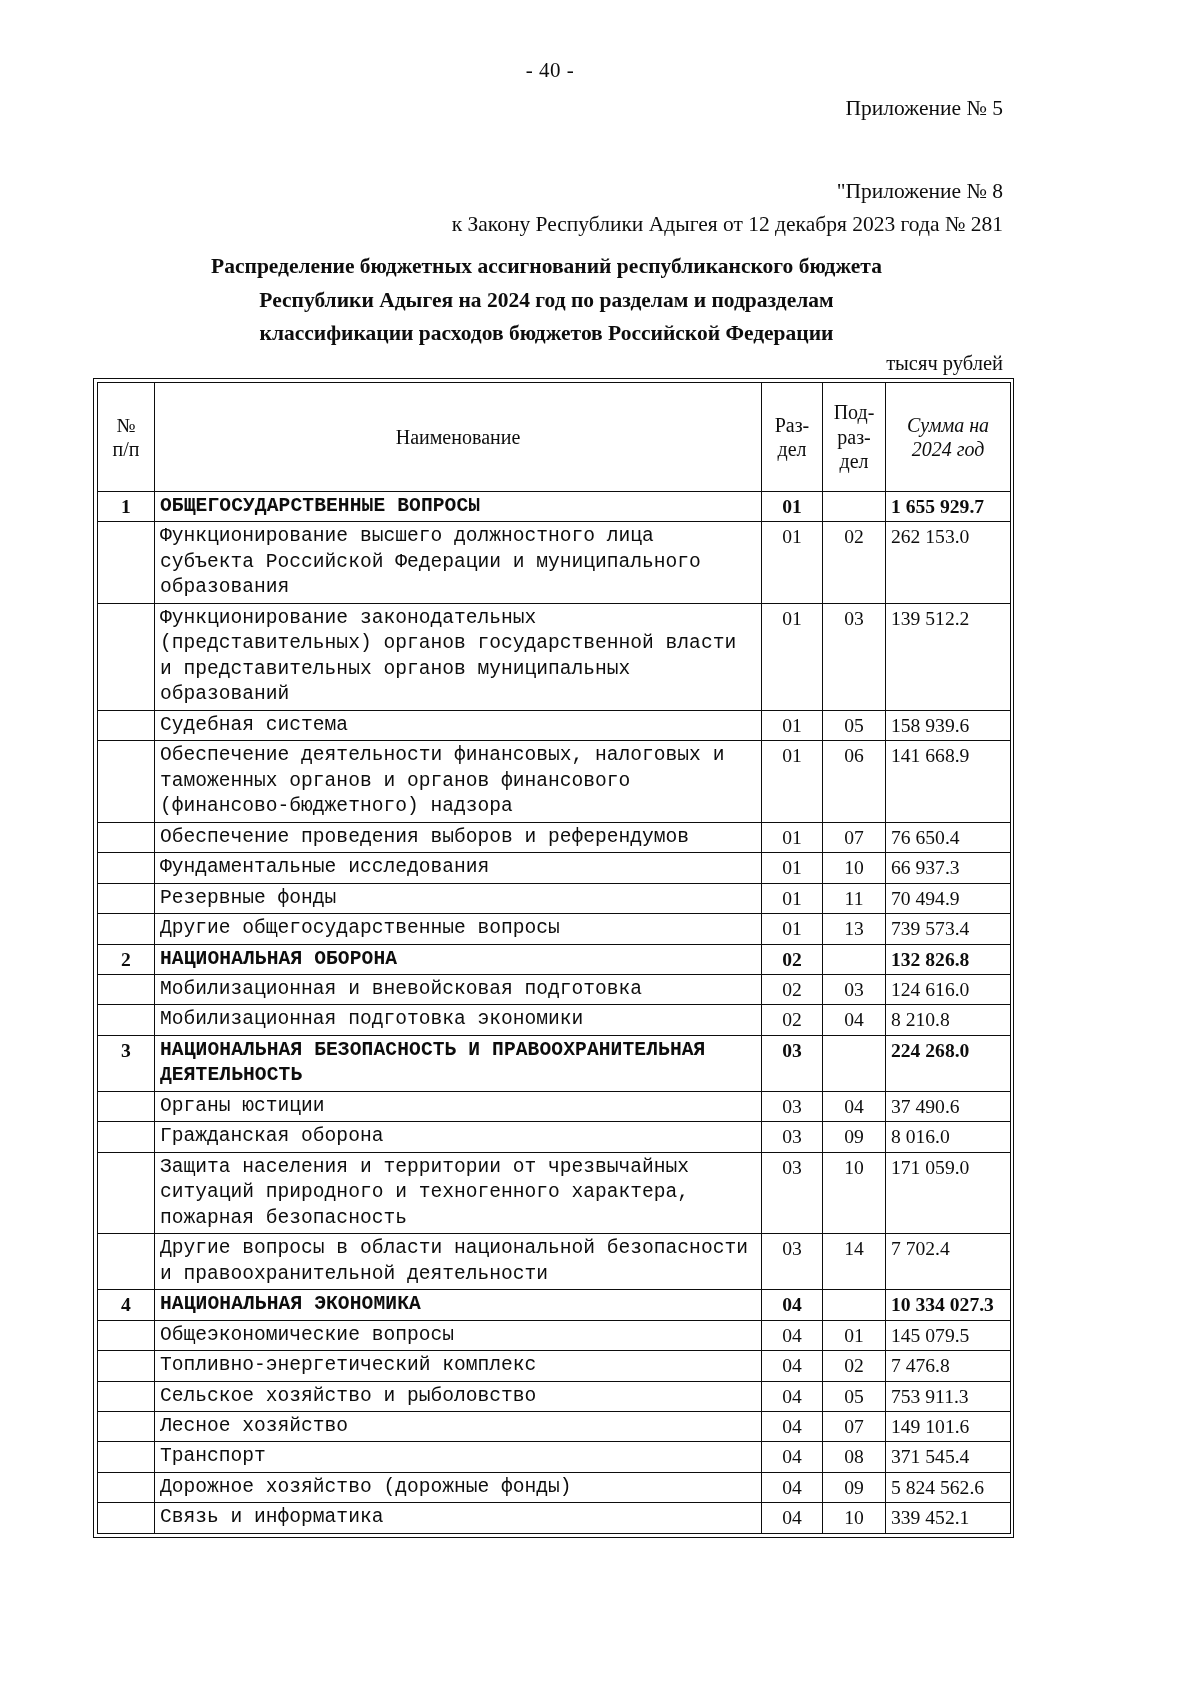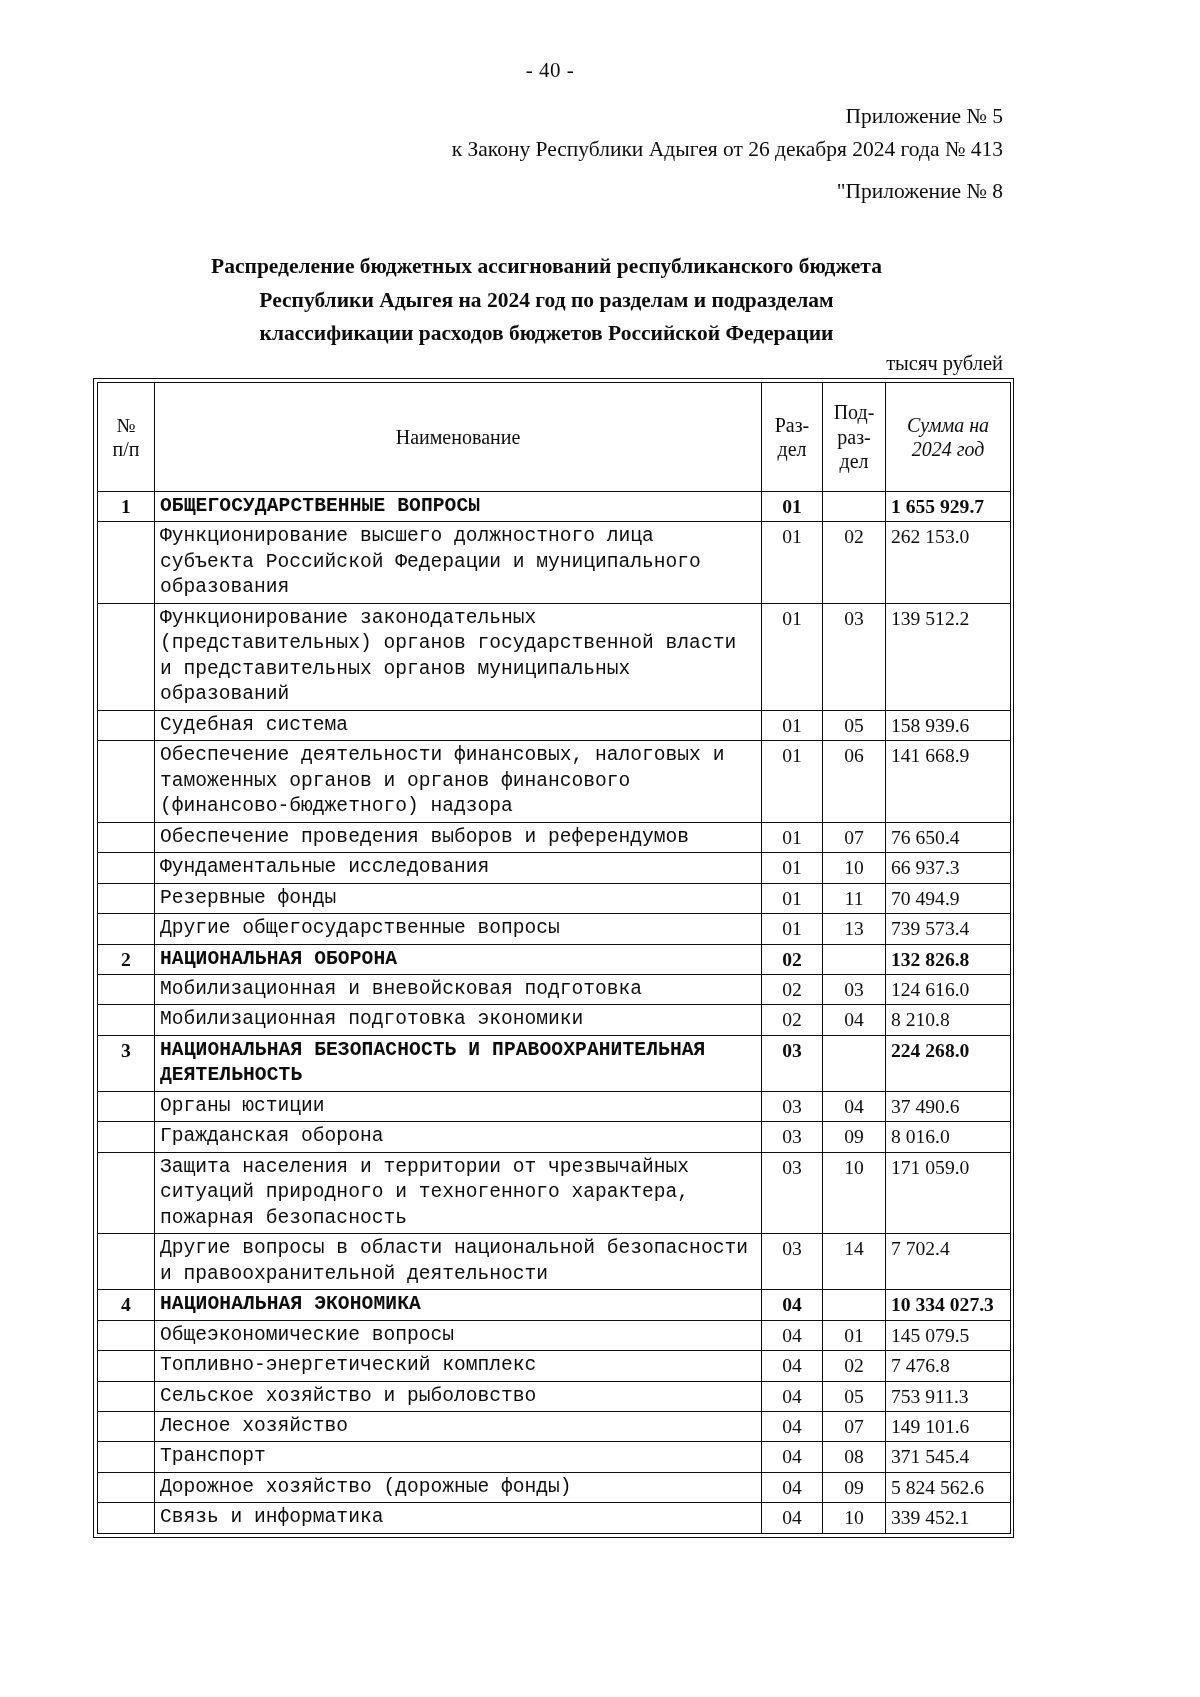--- a/index.html
+++ b/index.html
@@ -36,21 +36,21 @@
   }
 
   
   .appendix-block {
     position: absolute;
     right: 197px;
     text-align: right;
     font-size: 21.5px;
     line-height: 1.52;
   }
-  #appendix-1 { top: 100px; }
+  #appendix-1 { top: 92px; }
   #appendix-2 { top: 175px; }
   .appendix-line { white-space: nowrap; }
 
   
   .doc-title {
     position: absolute;
     top: 250px;
     left: 0;
     width: 1093px;
     text-align: center;
@@ -147,25 +147,25 @@
 </style>
 </head>
 <body>
 
 <div class="page">
 
   <div class="page-number">- 40 -</div>
 
   <div class="appendix-block" id="appendix-1">
     <div class="appendix-line">Приложение № 5</div>
-    <div class="appendix-line">к Закону Республики Адыгея от 26 декабря 2024 года № 413</div>
   </div>
 
   <div class="appendix-block" id="appendix-2">
     <div class="appendix-line">"Приложение № 8</div>
+    <div class="appendix-line">к Закону Республики Адыгея от 12 декабря 2023 года № 281</div>
   </div>
 
   <div class="doc-title">
     <div>Распределение бюджетных ассигнований республиканского бюджета</div>
     <div>Республики Адыгея на 2024 год по разделам и подразделам</div>
     <div>классификации расходов бюджетов Российской Федерации</div>
   </div>
 
   <div class="units-note">тысяч рублей</div>
 

